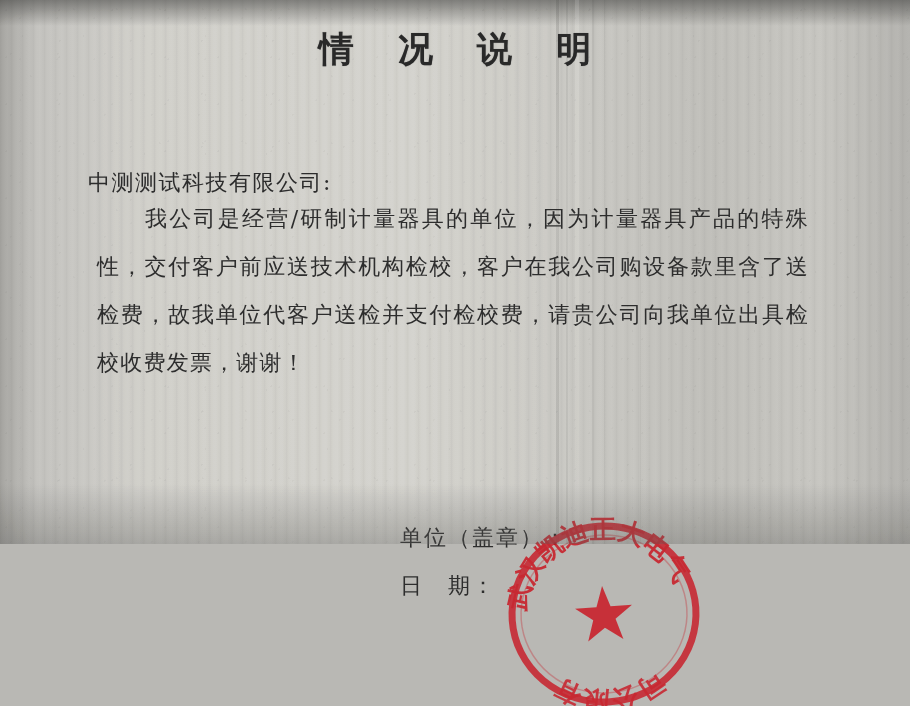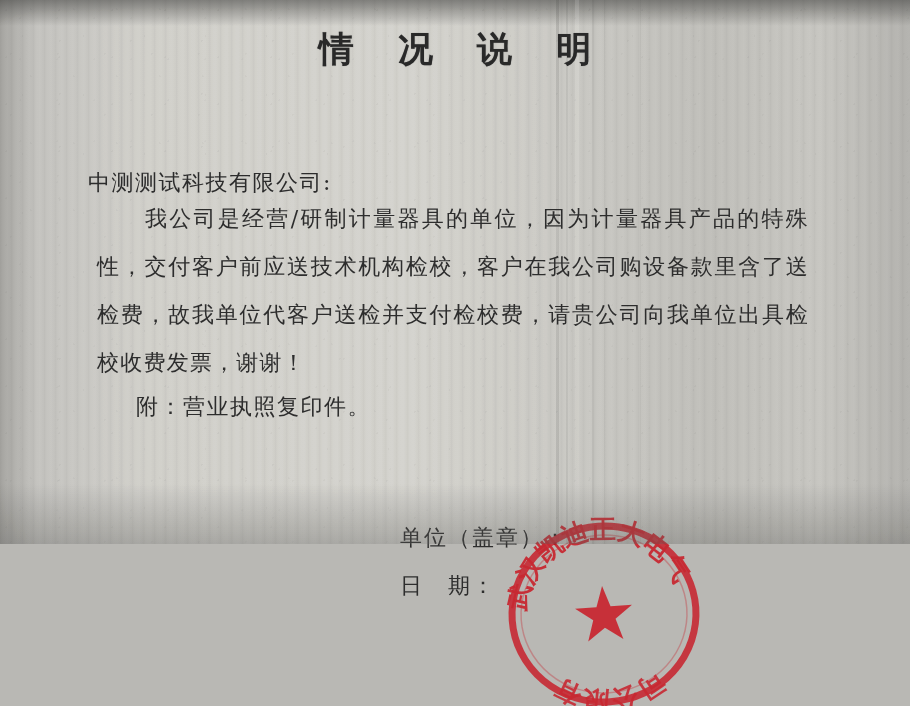--- a/index.html
+++ b/index.html
@@ -185,21 +185,20 @@
   <div class="crease c6"></div>
 
   <div class="doc-title">情 况 说 明</div>
 
   <div class="addressee">中测测试科技有限公司:</div>
 
   <div class="body-text">
     <p>我公司是经营/研制计量器具的单位，因为计量器具产品的特殊性，交付客户前应送技术机构检校，客户在我公司购设备款里含了送检费，故我单位代客户送检并支付检校费，请贵公司向我单位出具检校收费发票，谢谢！</p>
   </div>
 
-  <div class="attachment">附：营业执照复印件。</div>
 
   <div class="sign-block">
     <div class="sign-row">单位（盖章）：</div>
     <div class="sign-row">日　期：</div>
   </div>
 
   <div class="seal">
     <svg width="204" height="196" viewBox="0 0 204 196" xmlns="http://www.w3.org/2000/svg">
       <defs>
         <path id="sealArc" d="M 24,100 A 78,78 0 1 1 180,100"></path>

